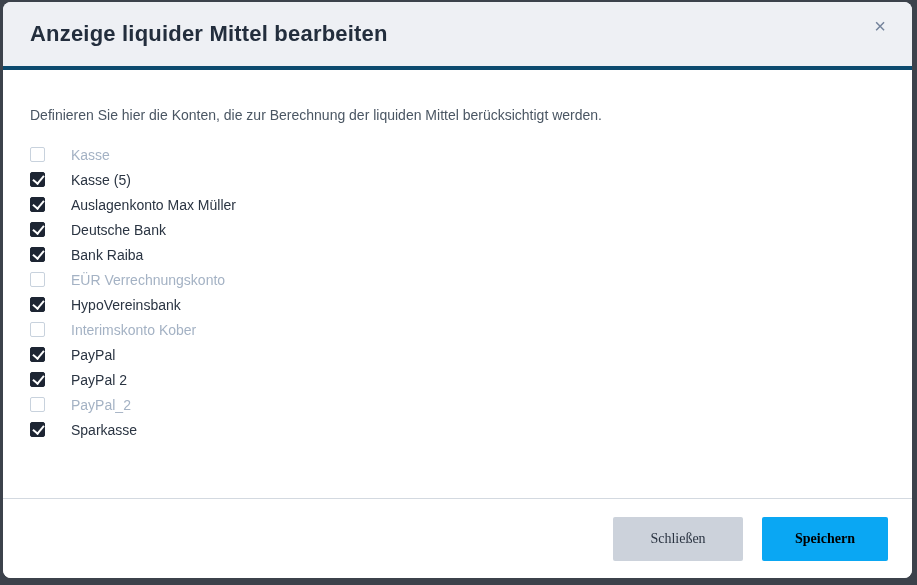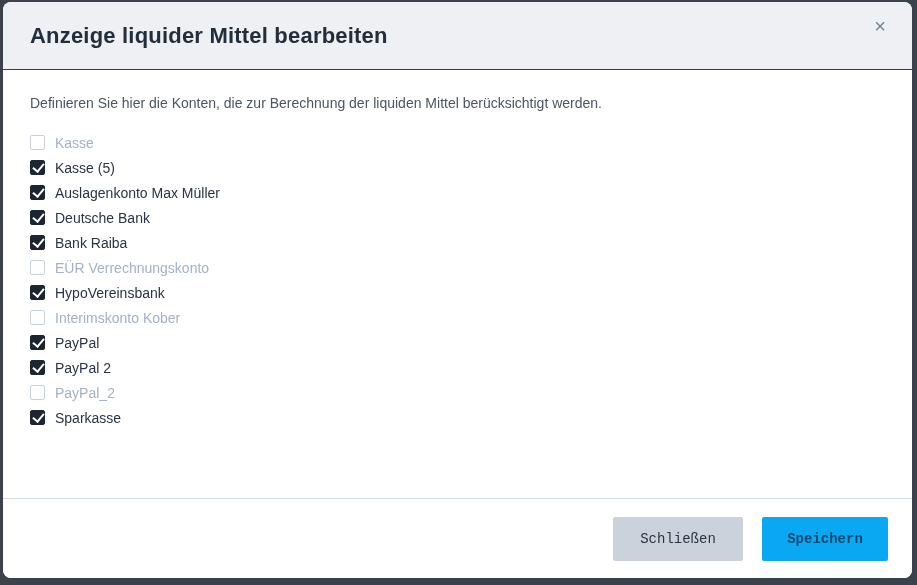--- a/index.html
+++ b/index.html
@@ -16,21 +16,21 @@
     background: #ffffff;
     border-radius: 8px;
     overflow: hidden;
     display: flex;
     flex-direction: column;
   }
 
   .modal-header {
     flex: 0 0 68px;
     background: #eef0f4;
-    border-bottom: 1px solid #0c4a6e;
+    border-bottom: 4px solid #0c4a6e;
     display: flex;
     align-items: center;
     padding: 0 24px 0 27px;
     position: relative;
   }
   .modal-title {
     font-size: 22px;
     font-weight: 700;
     color: #232e3d;
     letter-spacing: 0.2px;
@@ -45,21 +45,21 @@
     justify-content: center;
     font-size: 20px;
     line-height: 1;
     color: #74839b;
     cursor: pointer;
     user-select: none;
   }
 
   .modal-body {
     flex: 1 1 auto;
-    padding: 25px 27px 0 27px;
+    padding: 37px 27px 0 27px;
     overflow: hidden;
   }
   .description {
     font-size: 14px;
     color: #4a5663;
     margin-bottom: 19px;
   }
 
   .accounts-list { display: block; }
   .account-row {
@@ -70,21 +70,21 @@
   }
   .checkbox {
     width: 15px; height: 15px;
     border-radius: 2px;
     border: 1px solid #c8d2dd;
     background: #ffffff;
     position: relative;
     flex: 0 0 15px;
   }
   .account-label {
-    margin-left: 10px;
+    margin-left: 26px;
     font-size: 14px;
     color: #a4b2c4;
   }
   .account-row.checked .checkbox {
     background: #1d2533;
     border-color: #1d2533;
   }
   .account-row.checked .checkbox::after {
     content: "";
     position: absolute;
@@ -105,34 +105,34 @@
     align-items: center;
     justify-content: flex-end;
     padding-right: 24px;
     gap: 19px;
     background: #ffffff;
   }
   .btn {
     height: 44px;
     border: none;
     border-radius: 2px;
-    font-family: Liberation Mono, monospace;
+    font-family: Liberation Serif, serif;
     font-size: 14px;
     cursor: pointer;
   }
   .btn-secondary {
     width: 130px;
     background: #ccd2db;
     color: #2a3442;
     font-weight: 400;
   }
   .btn-primary {
     width: 126px;
     background: #0aa7f3;
-    color: #0c4a6e;
+    color: #000000;
     font-weight: 700;
   }
 </style>
 </head>
 <body>
 
 <div class="modal">
 
   <div class="modal-header">
     <div class="modal-title">Anzeige liquider Mittel bearbeiten</div>

